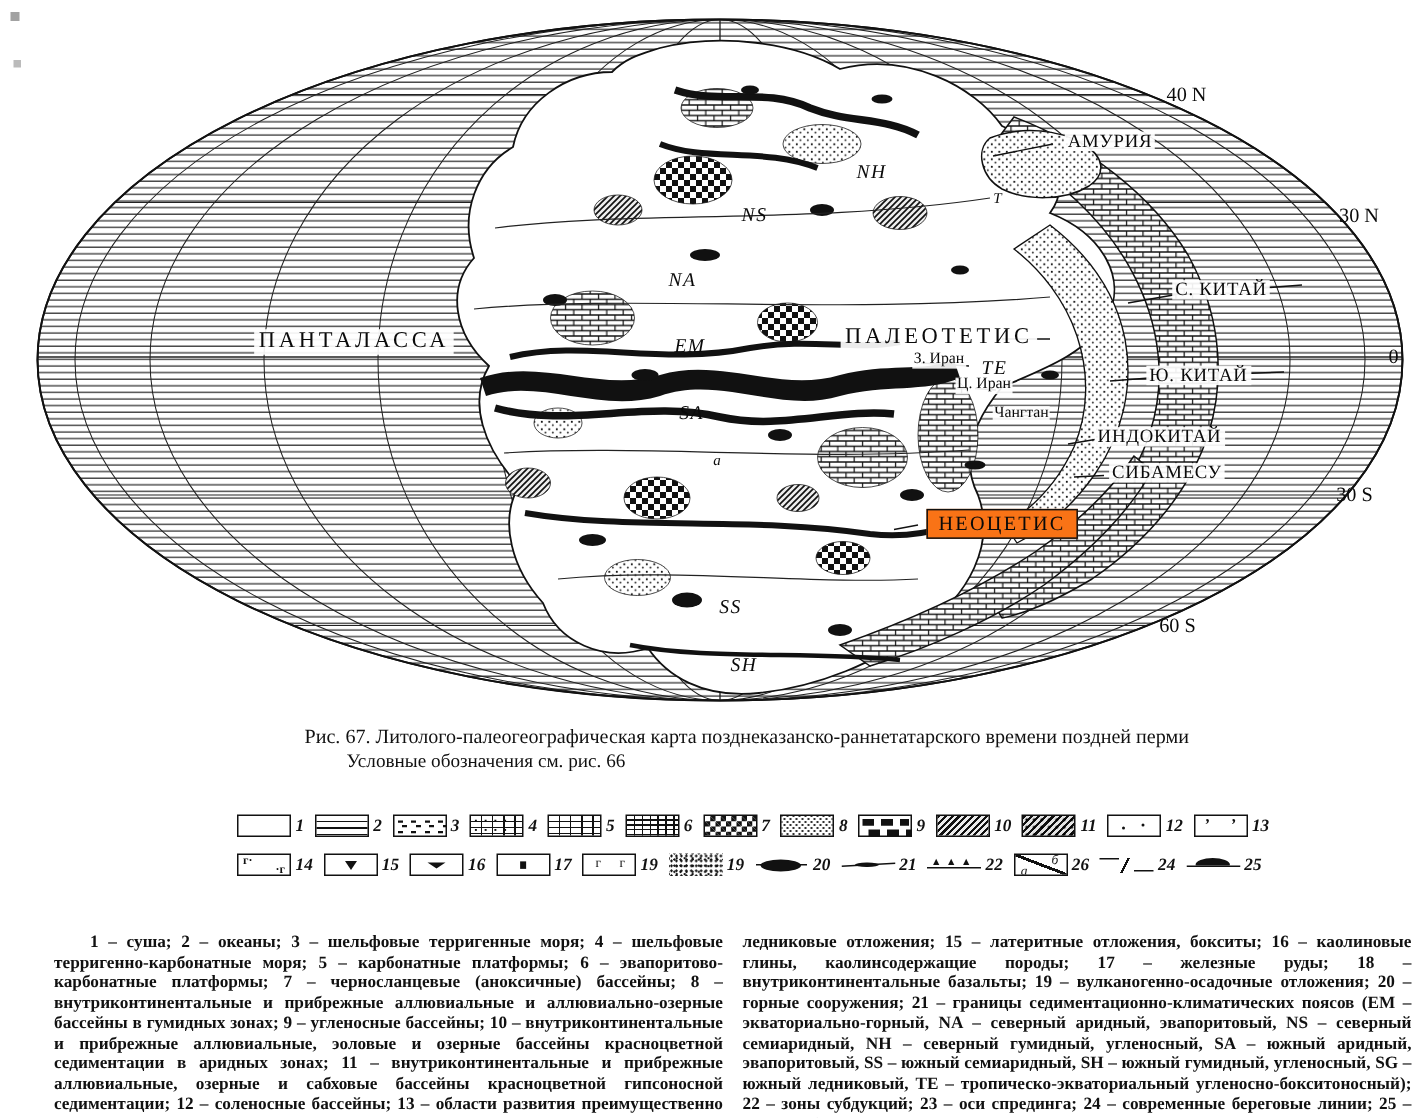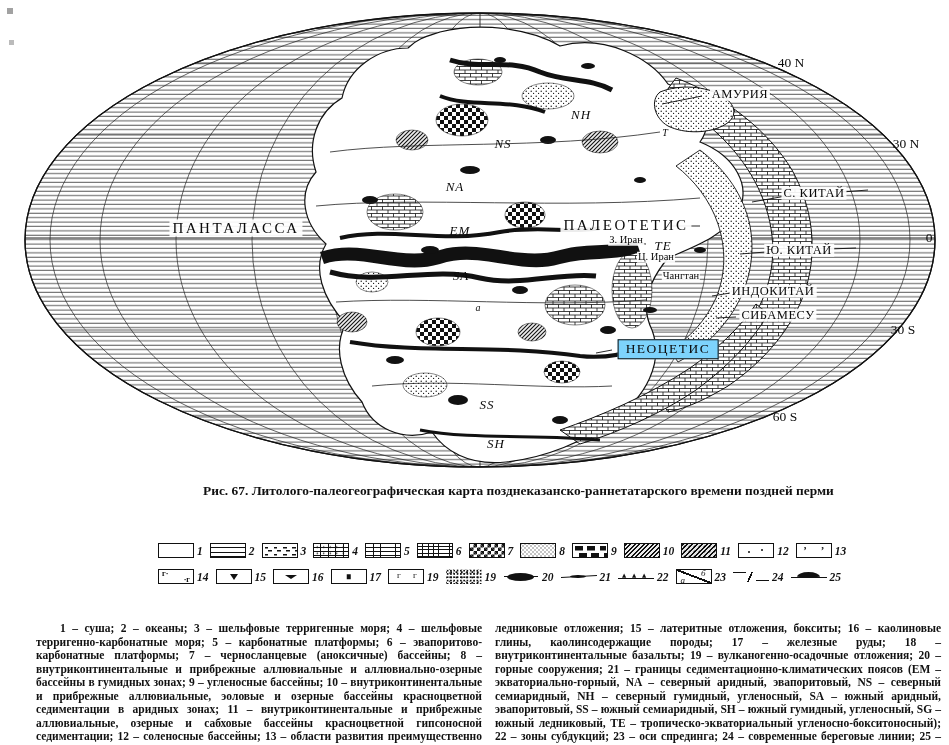--- a/index.html
+++ b/index.html
@@ -5,29 +5,29 @@
   html,body{margin:0;padding:0;background:#fff;}
   #page{position:relative;width:949px;height:745px;background:#fff;overflow:hidden;
         font-family:"Liberation Serif",serif;color:#111;}
   .artifact{position:absolute;background:#555;}
   #map-wrap{position:absolute;left:0;top:0;width:949px;height:480px;}
   #map-wrap svg{position:absolute;left:0;top:0;}
   #label-layer{position:absolute;left:0;top:0;width:949px;height:480px;}
   .mlabel{position:absolute;transform:translate(-50%,-50%);white-space:nowrap;
           font-family:"Liberation Serif",serif;color:#0a0a0a;line-height:1;}
   .t-ocean{font-size:15px;letter-spacing:2.5px;background:rgba(255,255,255,.92);padding:1px 3px;}
-  .t-ocean-box{font-size:13.5px;letter-spacing:1.5px;background:#7dd3fc;border:1.4px solid #111;padding:2px 7px;}
+  .t-ocean-box{font-size:13.5px;letter-spacing:1.5px;background:#f97316;border:1.4px solid #111;padding:2px 7px;}
   .t-region{font-size:12.5px;letter-spacing:.5px;background:rgba(255,255,255,.92);padding:0 2px;}
   .t-place{font-size:10.5px;background:rgba(255,255,255,.9);padding:0 1px;margin-left:28px;}
   .t-place-sm{font-size:10px;font-style:italic;}
   .t-zone{font-size:13px;font-style:italic;letter-spacing:1px;}
   .t-lat{font-size:13.5px;}
   
   #caption{position:absolute;left:203px;top:483px;width:700px;font-size:13.4px;line-height:1.25;}
-  #caption .c1{font-weight:bold;text-align:right;}
+  #caption .c1{font-weight:normal;text-align:right;}
   #caption .c2{font-weight:normal;margin-left:28px;font-size:12.8px;}
   
   #legend{position:absolute;left:158px;top:543px;width:680px;}
   .leg-row{display:flex;align-items:center;margin-bottom:11px;}
   .leg-item{display:flex;align-items:center;margin-right:7px;}
   .leg-num{font-style:italic;font-weight:bold;font-size:11.5px;margin-left:3px;font-family:"Liberation Serif",serif;}
   .sw{position:relative;display:inline-block;width:36px;height:15px;border:1.4px solid #111;
       background:#fff;box-sizing:border-box;flex:none;overflow:hidden;}
   .sw-hlines{background:repeating-linear-gradient(180deg,#fff 0 3.3px,#111 3.3px 4.3px);}
   .sw-dashes{background-image:repeating-linear-gradient(90deg,#111 0 3.5px,transparent 3.5px 9px),
@@ -270,20 +270,21 @@
         <span class="mlabel t-place-sm" style="left: 665px; top: 133px;">Т</span>
         <span class="mlabel t-place-sm" style="left: 478px; top: 308px;">а</span>
       </div>
   </div>
 
   <div id="caption">
     <div>
       <span class="c1">Рис. 67.</span>
       <span class="c1">Литолого-палеогеографическая карта позднеказанско-раннетатарского времени поздней перми</span>
     </div>
+    <div class="c2">Условные обозначения см. рис. 66</div>
   </div>
 
   <div id="legend">
     <div class="leg-row" id="leg-row1">
         <span class="leg-item">
           <span class="sw sw-blank"></span>
           <i class="leg-num">1</i>
         </span>
         <span class="leg-item">
           <span class="sw sw-hlines"></span>
@@ -366,21 +367,21 @@
         <span class="leg-item">
           <span class="sw sw-line"></span>
           <i class="leg-num">21</i>
         </span>
         <span class="leg-item">
           <span class="sw sw-subduct"></span>
           <i class="leg-num">22</i>
         </span>
         <span class="leg-item">
           <span class="sw sw-spread"></span>
-          <i class="leg-num">23</i>
+          <i class="leg-num">26</i>
         </span>
         <span class="leg-item">
           <span class="sw sw-step"></span>
           <i class="leg-num">24</i>
         </span>
         <span class="leg-item">
           <span class="sw sw-oldcoast"></span>
           <i class="leg-num">25</i>
         </span>
       </div>

